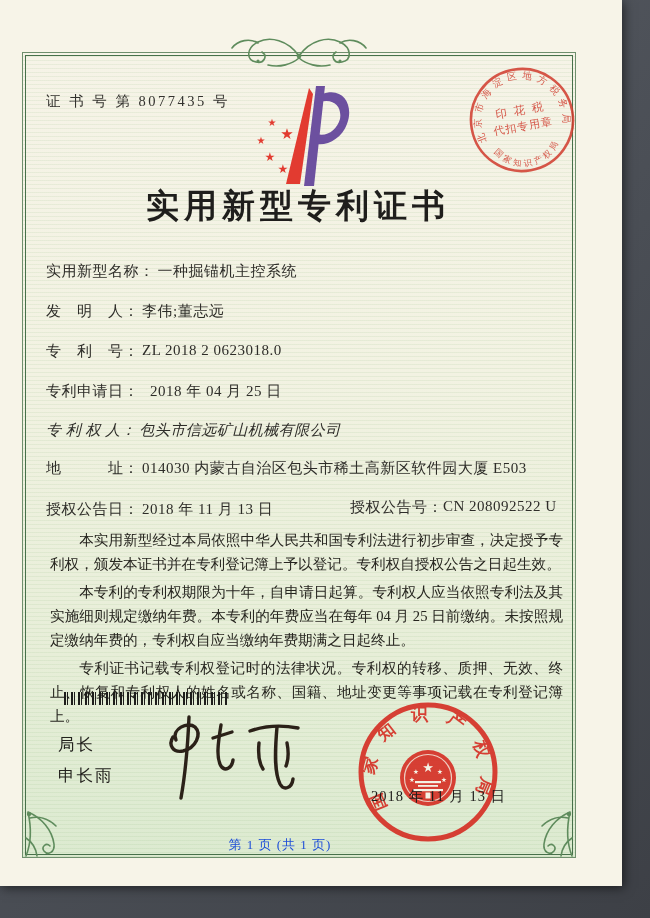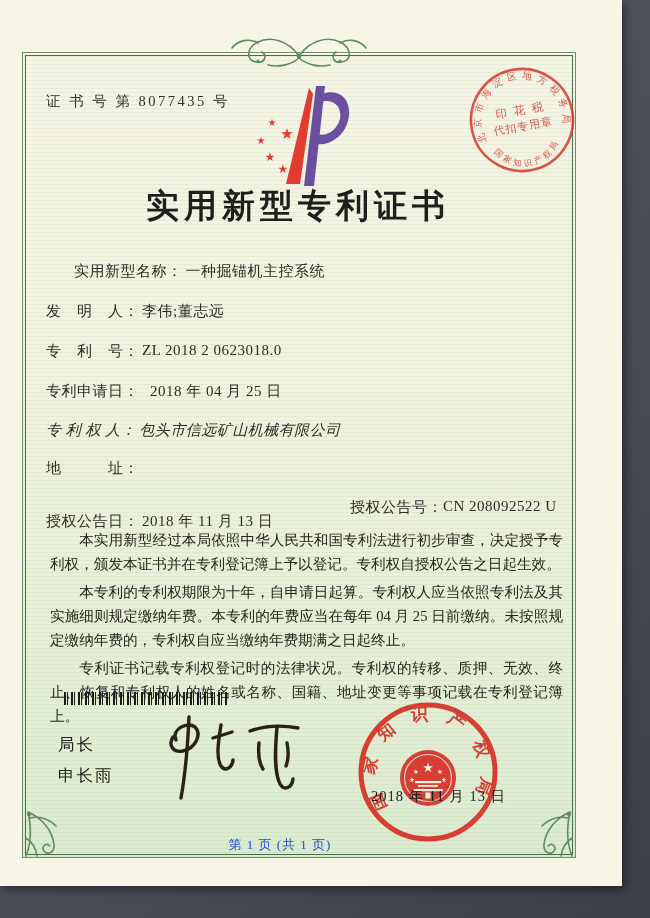--- a/index.html
+++ b/index.html
@@ -113,21 +113,21 @@
       <text font-size="8.5" fill="#d03a2c" letter-spacing="3">
         <textPath href="#stampBottomArc" startOffset="50%" text-anchor="middle">国家知识产权局</textPath>
       </text>
       <text x="62" y="56" font-size="11.5" fill="#d03a2c" text-anchor="middle" letter-spacing="2">印 花 税</text>
       <text x="62" y="72" font-size="11" fill="#d03a2c" text-anchor="middle" letter-spacing="1">代扣专用章</text>
     </g>
   </svg>
 
   <div class="title">实用新型专利证书</div>
 
-  <div class="field-row" style="top:262px;margin-left:28px;">
+  <div class="field-row" style="top:262px;">
     <span class="lbl">实用新型名称：</span>
     <span class="val">一种掘锚机主控系统</span>
   </div>
   <div class="field-row" style="top:302px;">
     <span class="lbl">发　明　人：</span>
     <span class="val">李伟;董志远</span>
   </div>
   <div class="field-row" style="top:342px;">
     <span class="lbl">专　利　号：</span>
     <span class="val">ZL 2018 2 0623018.0</span>
@@ -135,22 +135,23 @@
   <div class="field-row" style="top:382px;gap:8px;">
     <span class="lbl">专利申请日：</span>
     <span class="val">2018 年 04 月 25 日</span>
   </div>
   <div class="field-row" style="top:421px;font-style:italic;">
     <span class="lbl">专 利 权 人：</span>
     <span class="val">包头市信远矿山机械有限公司</span>
   </div>
   <div class="field-row" style="top:459px;">
     <span class="lbl">地　　　址：</span>
-  </div>
-  <div class="field-row" style="top:512px;">
+    <span class="val">014030 内蒙古自治区包头市稀土高新区软件园大厦 E503</span>
+  </div>
+  <div class="field-row" style="top:500px;">
     <span class="lbl">授权公告日：</span>
     <span class="val">2018 年 11 月 13 日</span>
   </div>
   <div class="grant-no" style="top:498px;">
     <span class="lbl">授权公告号：</span>
     <span class="val">CN 208092522 U</span>
   </div>
 
   <div class="paras">
     <p>本实用新型经过本局依照中华人民共和国专利法进行初步审查，决定授予专利权，颁发本证书并在专利登记簿上予以登记。专利权自授权公告之日起生效。</p>

